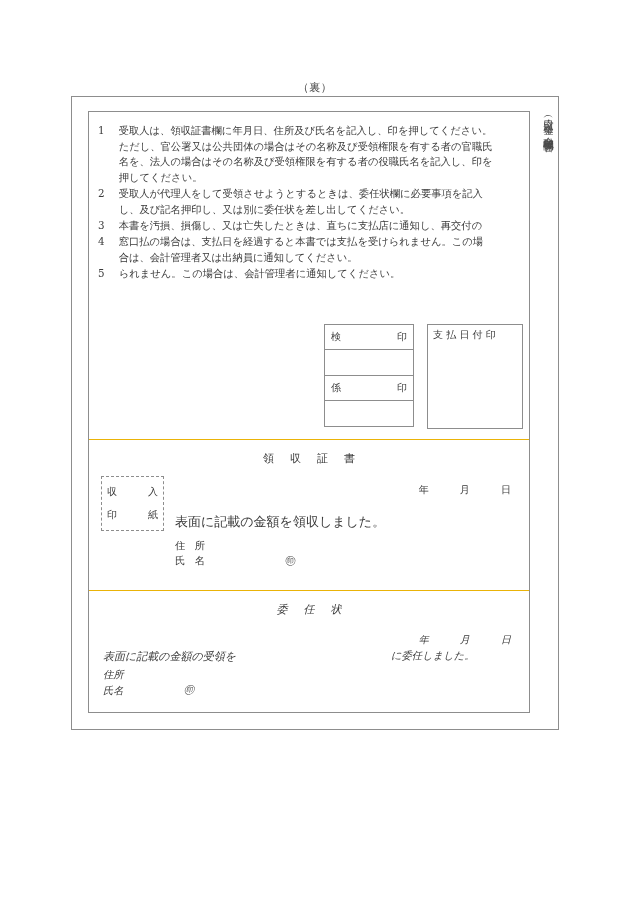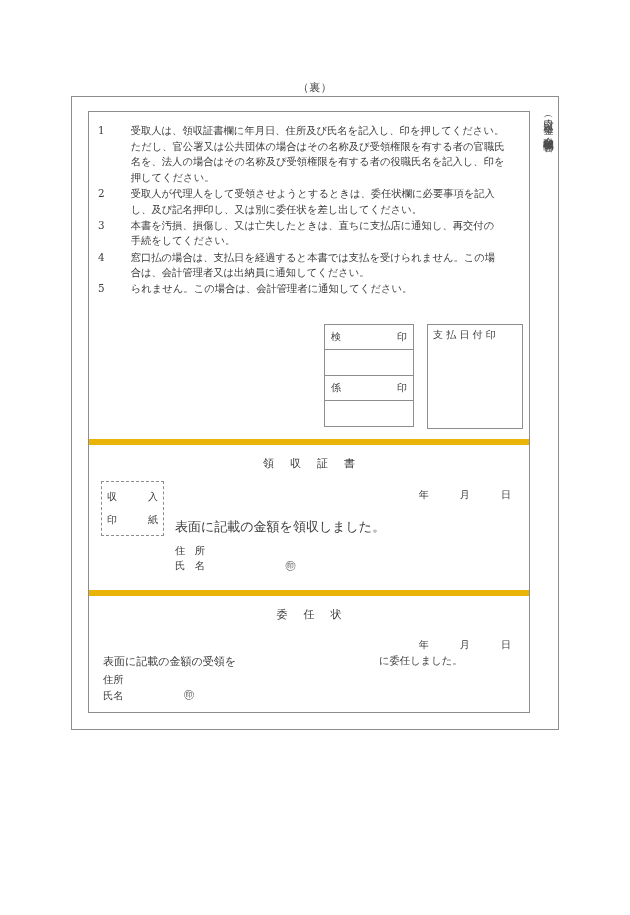--- a/index.html
+++ b/index.html
@@ -62,21 +62,21 @@
     position: absolute;
     left: 16px;
     top: 14px;
     width: 442px;
     height: 602px;
     border: 1px solid #8d8d8d;
     box-sizing: border-box;
   }
 
   .section-divider {
-    border-top: 6px solid #eab308;
+    border-top: 1px solid #eab308;
   }
 
   
   #instructions-section {
     position: relative;
     height: 327px;
     box-sizing: border-box;
     padding: 11px 9px 0 9px;
   }
   .instruction-item {
@@ -92,21 +92,20 @@
     text-align: left;
   }
   .instruction-text {
     flex: 1 1 auto;
     text-align: justify;
     text-justify: inter-character;
   }
   .instruction-text .cont {
     display: block;
     text-indent: 0.55em;
-    margin-left: 12px;
   }
 
   
   #stamp-area {
     position: absolute;
     left: 0;
     top: 212px;
     width: 442px;
     height: 112px;
   }
@@ -229,20 +228,21 @@
     margin-left: 80px;
     font-size: 11px;
     color: #3a3a3a;
   }
 
   
   #proxy-section {
     position: relative;
     height: 124px;
     box-sizing: border-box;
+    font-style: italic;
   }
   #proxy-date-line {
     position: absolute;
     right: 17px;
     top: 42px;
     font-size: 10px;
     letter-spacing: 1px;
     color: #3a3a3a;
   }
   #proxy-date-line span { margin-left: 26px; }
@@ -250,21 +250,21 @@
 
   #proxy-statement-left {
     position: absolute;
     left: 14px;
     top: 58px;
     font-size: 11px;
     color: #3a3a3a;
   }
   #proxy-statement-right {
     position: absolute;
-    left: 290px;
+    left: 302px;
     top: 58px;
     font-size: 10.3px;
     color: #3a3a3a;
   }
   #proxy-fields {
     position: absolute;
     left: 14px;
     top: 76px;
     font-size: 10.3px;
     line-height: 1.5;
@@ -307,21 +307,20 @@
         <span class="instruction-text">
             <span class="cont">受取人が代理人をして受領させようとするときは、委任状欄に必要事項を記入</span>
             <span class="cont">し、及び記名押印し、又は別に委任状を差し出してください。</span>
           </span>
       </div>
 
       <div class="instruction-item">
         <span class="instruction-num">3</span>
         <span class="instruction-text">
             <span class="cont">本書を汚損、損傷し、又は亡失したときは、直ちに支払店に通知し、再交付の</span>
-            <span class="cont">手続をしてください。</span>
           </span>
       </div>
 
       <div class="instruction-item">
         <span class="instruction-num">4</span>
         <span class="instruction-text">
             <span class="cont">窓口払の場合は、支払日を経過すると本書では支払を受けられません。この場</span>
             <span class="cont">合は、会計管理者又は出納員に通知してください。</span>
           </span>
       </div>

